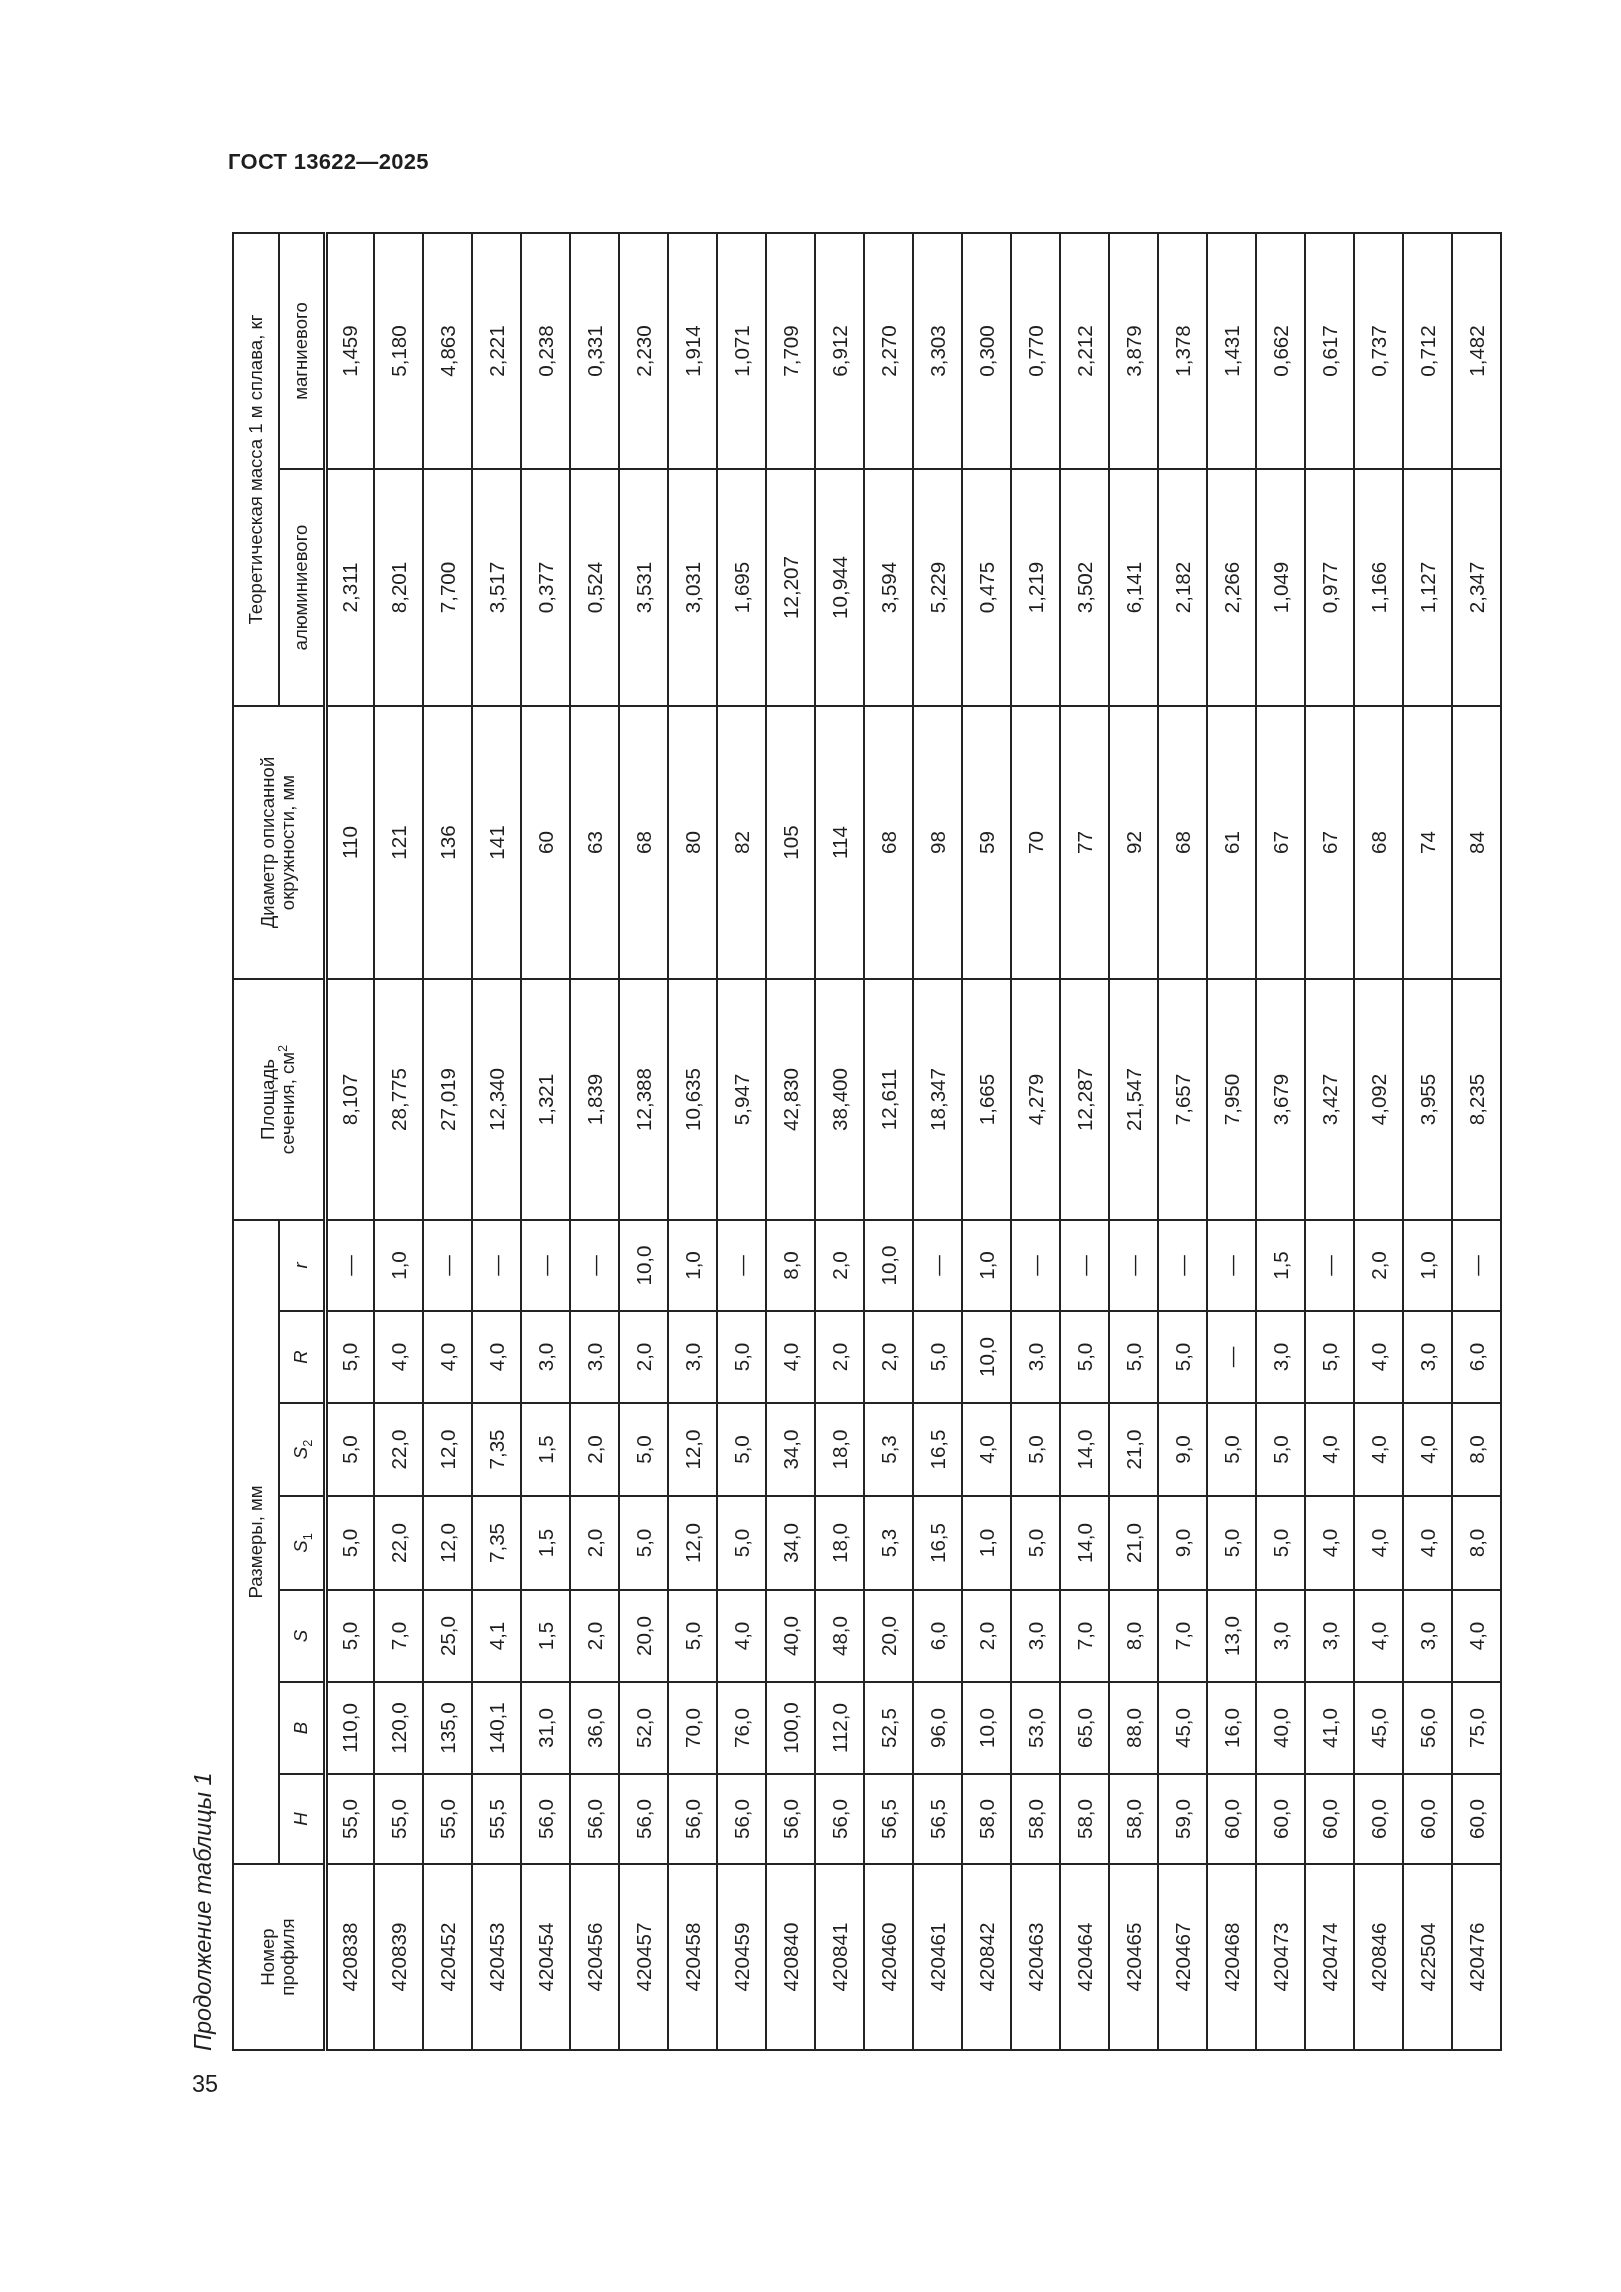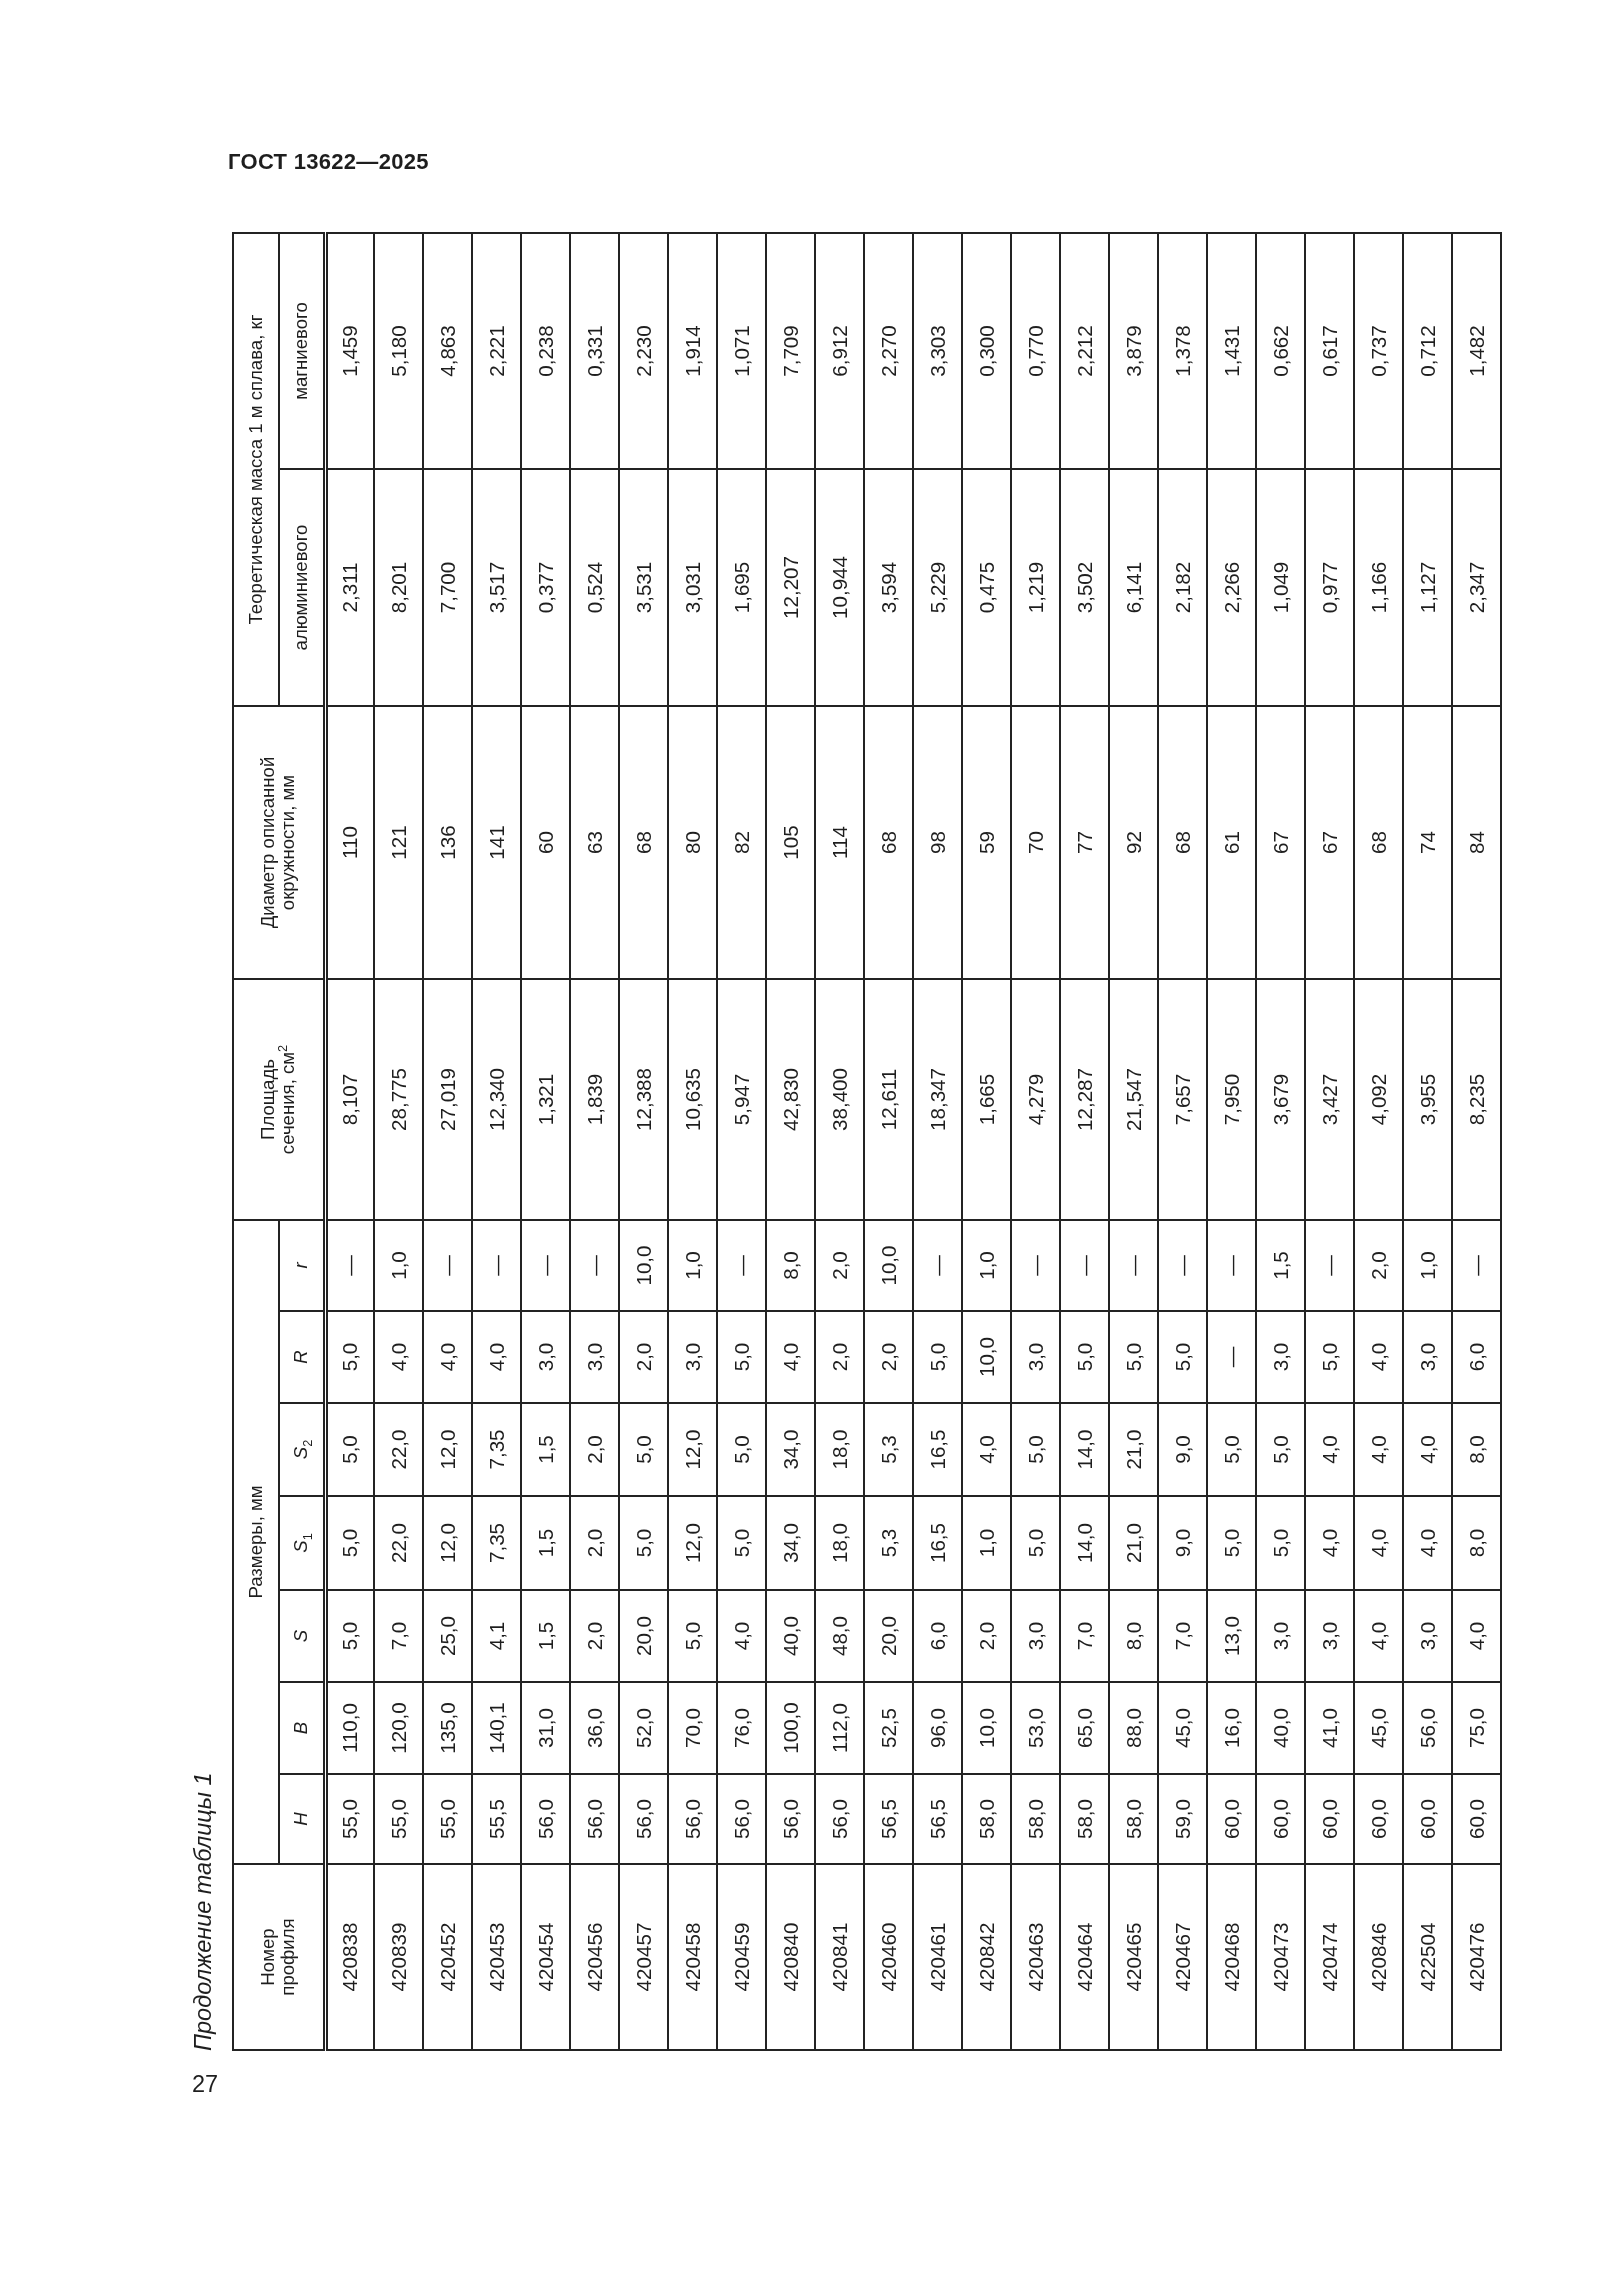--- a/index.html
+++ b/index.html
@@ -406,14 +406,14 @@
           <td class="c-r">—</td>
           <td class="c-area">8,235</td>
           <td class="c-dia">84</td>
           <td class="c-al">2,347</td>
           <td class="c-mg">1,482</td>
         </tr>
       </tbody>
   </table>
 </div>
 
-<div class="page-number">27</div>
+<div class="page-number">35</div>
 
 
 </body></html>

